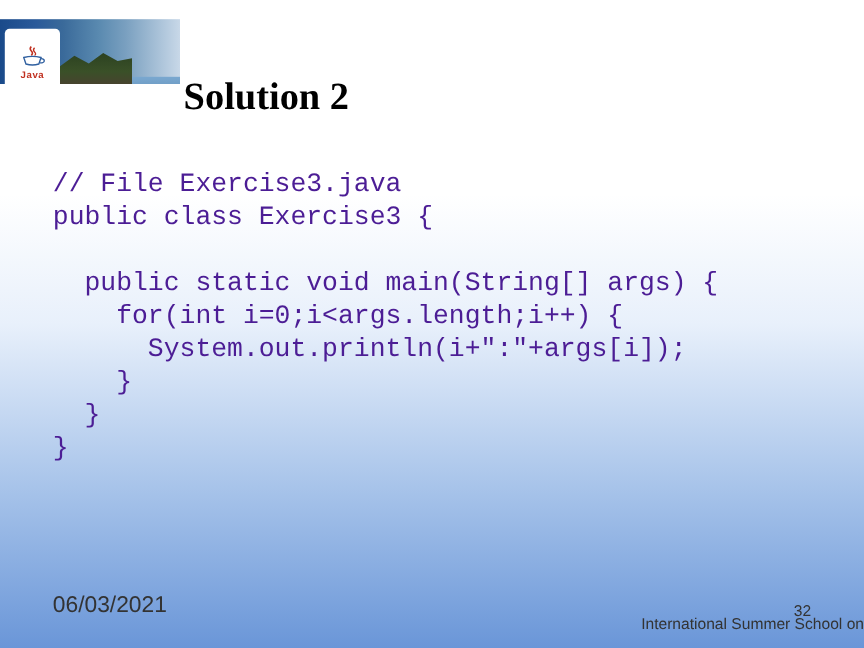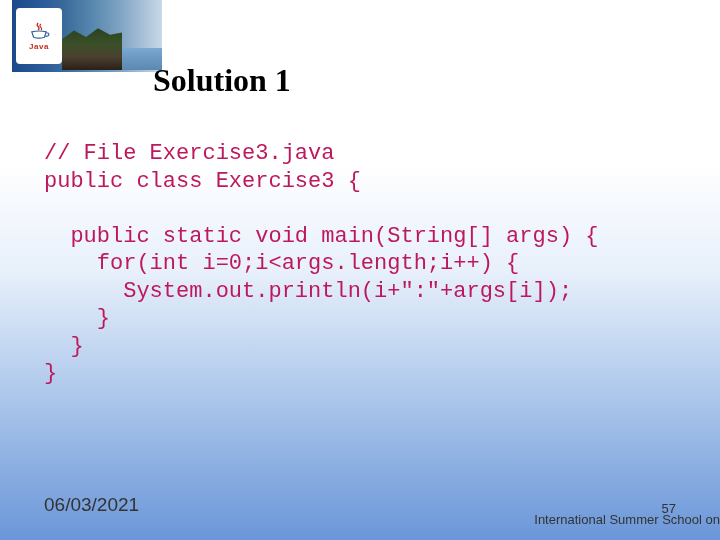--- a/index.html
+++ b/index.html
@@ -4,25 +4,24 @@
 <style>
   * { margin: 0; padding: 0; box-sizing: border-box; }
   html, body { width: 720px; height: 540px; overflow: hidden; }
   body {
     font-family: Arial, Helvetica, sans-serif;
     background: linear-gradient(to bottom, #ffffff 0%, #ffffff 30%, #e8f0fb 50%, #a8c4ea 75%, #6a96d8 100%);
     position: relative;
   }
   .header-img {
     position: absolute;
-    top: 0; left: 0;
-    width: 150px; height: 72px;
+    top: 16px; left: 0;
+    width: 150px; height: 54px;
     background: linear-gradient(to right, #1a4a8a 0%, #2a5a9a 20%, #3a6a9a 35%, #5a8ab0 55%, #7aa0c0 70%, #c8d8e8 100%);
     overflow: hidden;
-    margin-left: 12px;
   }
   .java-logo {
     position: absolute;
     left: 4px; top: 8px;
     width: 46px; height: 56px;
     background: #fff;
     border-radius: 4px;
     display: flex;
     flex-direction: column;
     align-items: center;
@@ -61,21 +60,21 @@
     font-family: "Times New Roman", Times, serif;
     color: #000;
   }
   .code-block {
     position: absolute;
     top: 140px;
     left: 44px;
     right: 20px;
     font-family: "Courier New", Courier, monospace;
     font-size: 22px;
-    color: #be185d;
+    color: #4c1d95;
     white-space: pre;
     line-height: 1.25;
   }
   .footer-date {
     position: absolute;
     bottom: 24px; left: 44px;
     font-size: 19px;
     color: #333;
   }
   .footer-center {
@@ -105,29 +104,29 @@
         <path d="M 11 1 Q 9 3 11 5 Q 13 7 11 9" stroke="#c03020" stroke-width="1.5" fill="none"></path>
         <path d="M 14 2 Q 12 4 14 6 Q 16 8 14 9" stroke="#c03020" stroke-width="1.2" fill="none"></path>
         <path d="M 4 11 Q 12 9 20 11 L 18 17 Q 12 19 6 17 Z" fill="none" stroke="#3060a0" stroke-width="1.3"></path>
         <path d="M 20 12 Q 23 12 23 14 Q 23 16 19 16" fill="none" stroke="#3060a0" stroke-width="1.2"></path>
       </svg>
     </div>
     <div class="java-text">Java</div>
   </div>
 </div>
 
-<div class="title">Solution 1</div>
+<div class="title">Solution 2</div>
 
 <div class="code-block">// File Exercise3.java
 public class Exercise3 {
 
   public static void main(String[] args) {
     for(int i=0;i&lt;args.length;i++) {
       System.out.println(i+":"+args[i]);
     }
   }
 }</div>
 
 <div class="footer-date">06/03/2021</div>
 <div class="footer-center">
   <span>International Summer School on</span><br>
 </div>
-<div class="footer-page">57</div>
+<div class="footer-page">32</div>
 
 </body></html>

